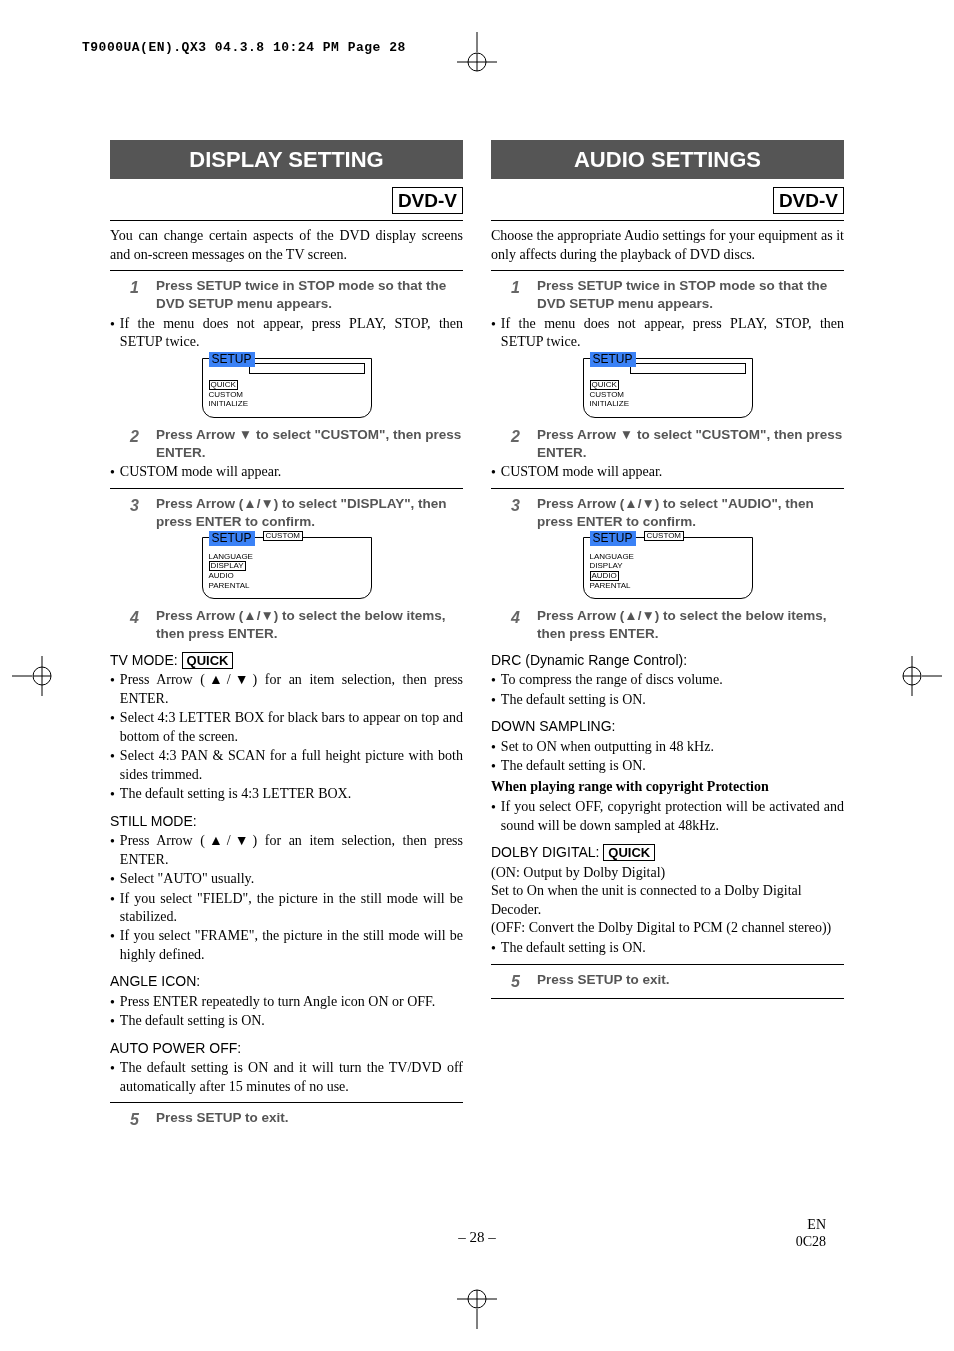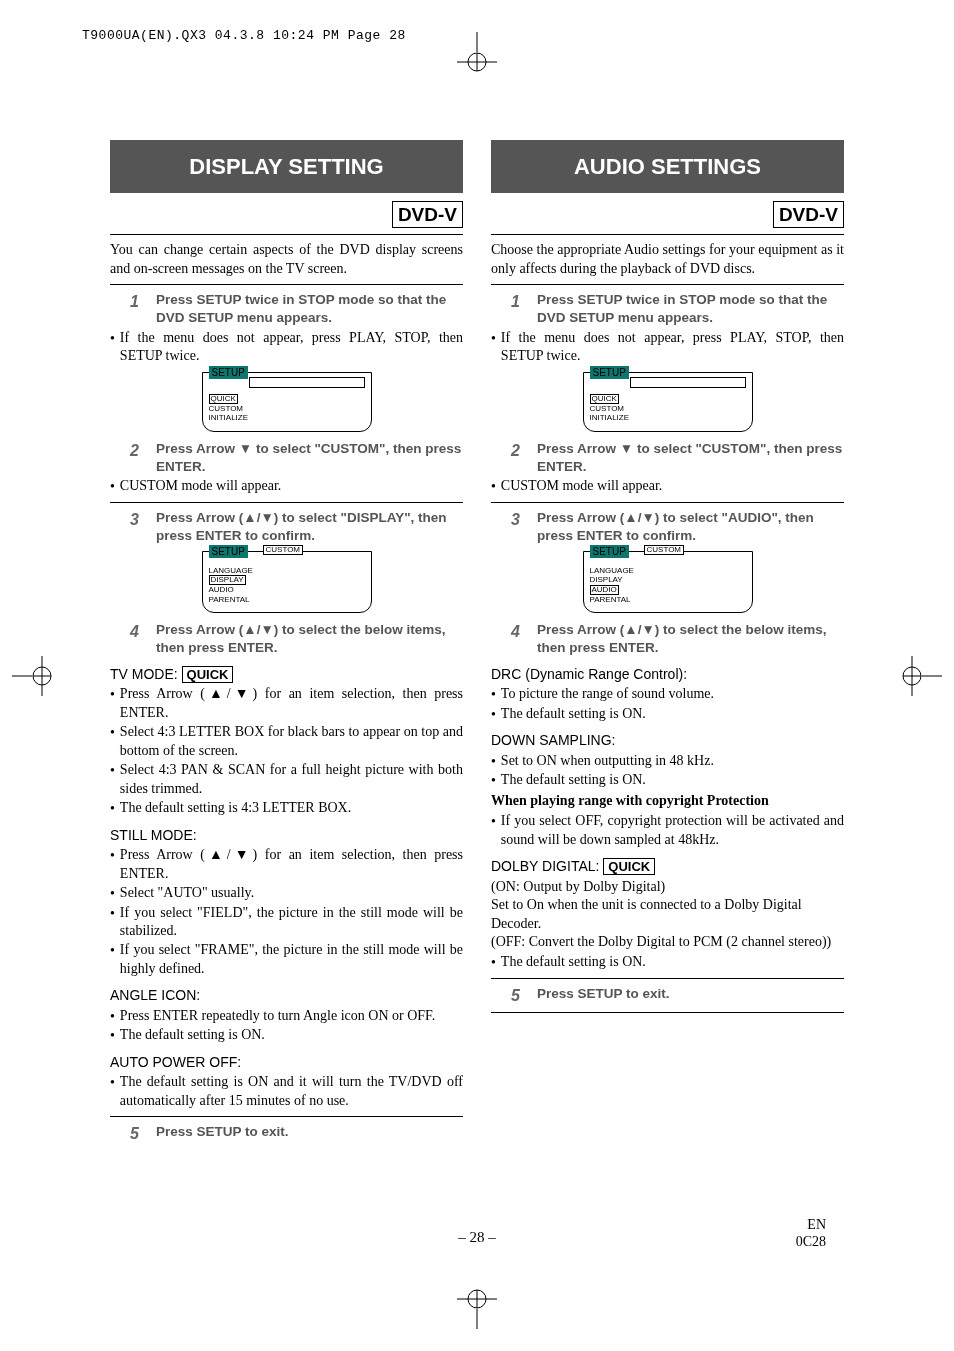--- a/index.html
+++ b/index.html
@@ -15,23 +15,24 @@
     width: 954px;
     height: 1351px;
     position: relative;
     padding: 0;
     box-sizing: border-box;
   }
   .header-line {
     font-family: "Courier New", monospace;
     font-size: 13px;
     position: absolute;
-    top: 28px;
+    top: 40px;
     left: 82px;
     letter-spacing: 0.5px;
+    font-weight: bold;
   }
   .crop-marks {
     position: absolute;
     pointer-events: none;
   }
   .crop-top { top: 32px; left: 50%; transform: translateX(-50%); }
   .crop-left { top: 50%; left: 12px; transform: translateY(-50%); }
   .crop-right { top: 50%; right: 12px; transform: translateY(-50%); }
   .crop-bottom { bottom: 22px; left: 50%; transform: translateX(-50%); }
   .crop svg { display:block; }
@@ -49,21 +50,21 @@
     font-size: 14px;
     line-height: 1.32;
   }
   .title-bar {
     background: #555;
     color: #fff;
     font-family: Arial, sans-serif;
     font-size: 22px;
     font-weight: bold;
     text-align: center;
-    padding: 12px 8px;
+    padding: 5px 8px;
     margin-bottom: 6px;
   }
   .badge {
     display: inline-block;
     border: 1.5px solid #000;
     font-family: Arial, sans-serif;
     font-weight: bold;
     font-size: 19px;
     padding: 0px 5px;
     float: right;
@@ -139,24 +140,24 @@
   .menu-diagram .frame {
     border: 1px solid #000;
     border-radius: 0 0 12px 12px;
     padding: 4px 6px 8px 6px;
     position: relative;
   }
   .menu-diagram .tab {
     position: absolute;
     top: -7px;
     left: 6px;
-    background: #0f766e;
+    background: #3b82f6;
     border: none;
     padding: 0 3px;
-    font-size: 10px;
+    font-size: 12px;
   }
   .menu-diagram .rightbox {
     border: 1px solid #000;
     height: 9px;
     margin-left: 40px;
     margin-bottom: 6px;
   }
   .menu-diagram .items {
     line-height: 1.2;
   }
@@ -423,21 +424,21 @@
       </div>
 
       <div class="step">
         <span class="step-num">4</span>
         <span class="step-text">Press Arrow (▲/▼) to select the below items, then press ENTER.</span>
       </div>
 
       <div class="subhead">DRC (Dynamic Range Control):</div>
       <ul class="bullets">
         <li>
-            <span>To picture the range of sound volume.</span>
+            <span>To compress the range of discs volume.</span>
           </li>
         <li>
             <span>The default setting is ON.</span>
           </li>
       </ul>
 
       <div class="subhead">DOWN SAMPLING:</div>
       <ul class="bullets">
         <li>
             <span>Set to ON when outputting in 48 kHz.</span>

